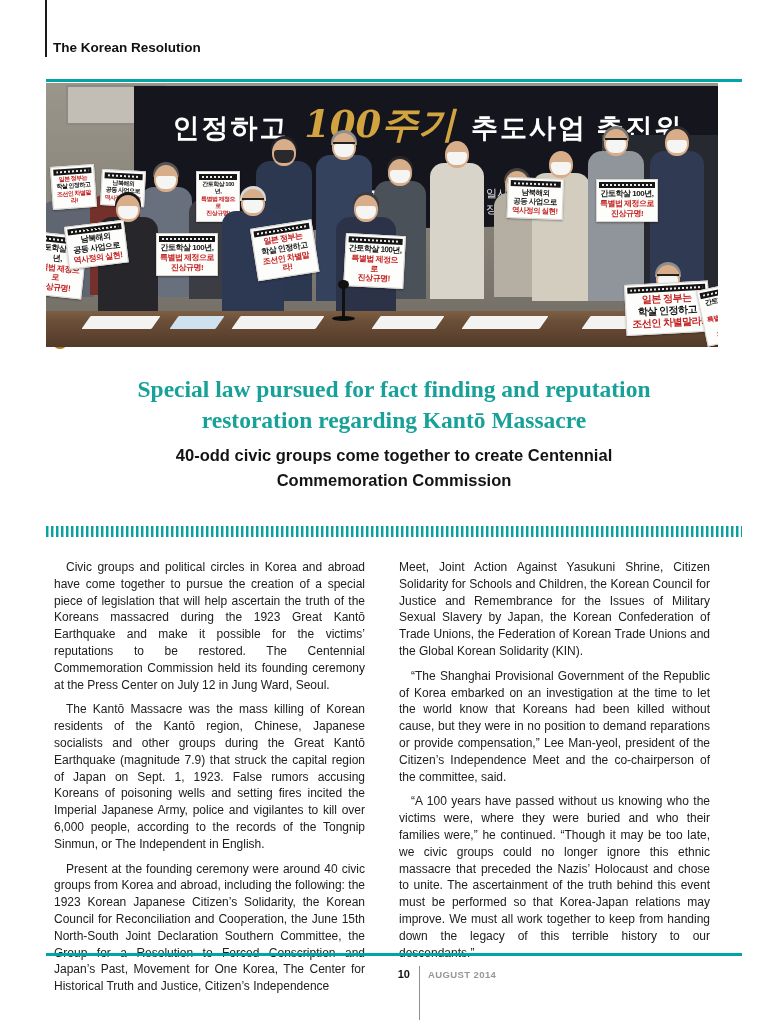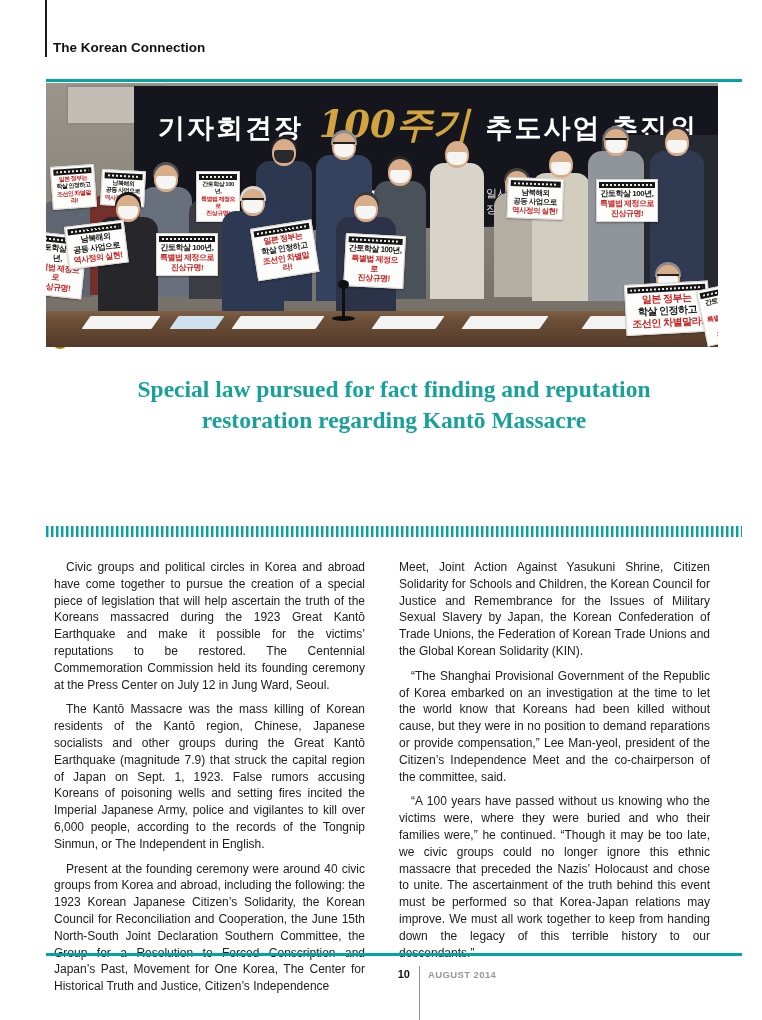--- a/index.html
+++ b/index.html
@@ -82,28 +82,28 @@
   .pageno{position:absolute;left:336px;width:38px;text-align:right;font-size:11px;font-weight:bold;color:#111;}
   .footer-sep{position:absolute;left:383px;top:-2px;width:1px;height:54px;background:#8f8f8f;}
   .issue{position:absolute;left:392px;top:1px;font-size:9.5px;font-weight:bold;letter-spacing:0.4px;color:#979797;}
 </style>
 </head>
 <body>
 
 <div class="page">
 
   <div class="kicker-bar"></div>
-  <div class="kicker">The Korean Connection</div>
+  <div class="kicker">The Korean Resolution</div>
   <div class="rule rule-top"></div>
 
   <figure class="photo">
     <div class="wall-panel"></div>
     <div class="banner">
       <div class="b-row1">
-        <span>기자회견장</span>
+        <span>인정하고</span>
         <span class="gold">100주기</span>
         <span>추도사업 추진위</span>
       </div>
       <div class="b-sub">발족 기자회견</div>
       <div class="b-info">
         <div>일시: 2022년 7월 12일(화) 11시</div>
         <div>장소: 한국프레스센터 19층 기자회견장</div>
       </div>
     </div>
     <div class="screen-right"></div>
@@ -290,20 +290,21 @@
       <i class="paper" style="left:330px;width:64px"></i>
       <i class="paper" style="left:420px;width:78px"></i>
       <i class="paper" style="left:540px;width:56px"></i>
     </div>
     <div class="mic"></div>
   </figure>
 
   <div class="badge">1</div>
 
   <h1 class="headline"><span>Special law pursued for fact finding and reputation restoration regarding Kantō Massacre</span></h1>
+  <h2 class="subhead"><span>40-odd civic groups come together to create Centennial Commemoration Commission</span></h2>
 
   <div class="barcode"></div>
 
   <div class="article">
     <div class="col left">
       <p>Civic groups and political circles in Korea and abroad have come together to pursue the creation of a special piece of legislation that will help ascertain the truth of the Koreans massacred during the 1923 Great Kantō Earthquake and make it possible for the victims’ reputations to be restored. The Centennial Commemoration Commission held its founding ceremony at the Press Center on July 12 in Jung Ward, Seoul.</p>
       <p>The Kantō Massacre was the mass killing of Korean residents of the Kantō region, Chinese, Japanese socialists and other groups during the Great Kantō Earthquake (magnitude 7.9) that struck the capital region of Japan on Sept. 1, 1923. False rumors accusing Koreans of poisoning wells and setting fires incited the Imperial Japanese Army, police and vigilantes to kill over 6,000 people, according to the records of the Tongnip Sinmun, or The Independent in English.</p>
       <p>Present at the founding ceremony were around 40 civic groups from Korea and abroad, including the following: the 1923 Korean Japanese Citizen’s Solidarity, the Korean Council for Reconciliation and Cooperation, the June 15th North-South Joint Declaration Southern Committee, the Group for a Resolution to Forced Conscription and Japan’s Past, Movement for One Korea, The Center for Historical Truth and Justice, Citizen’s Independence</p>
     </div>
     <div class="col right">

